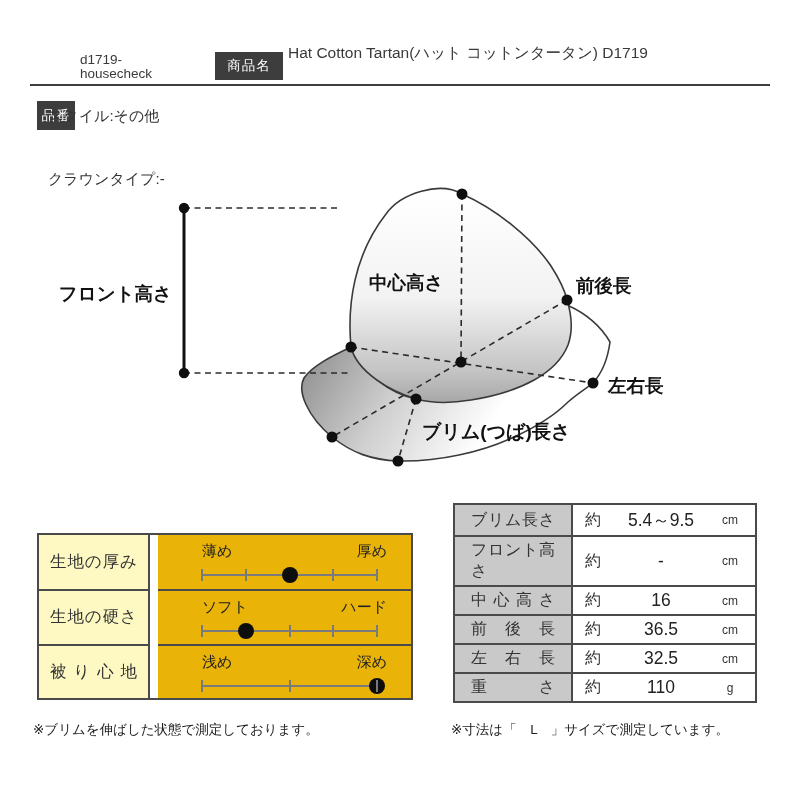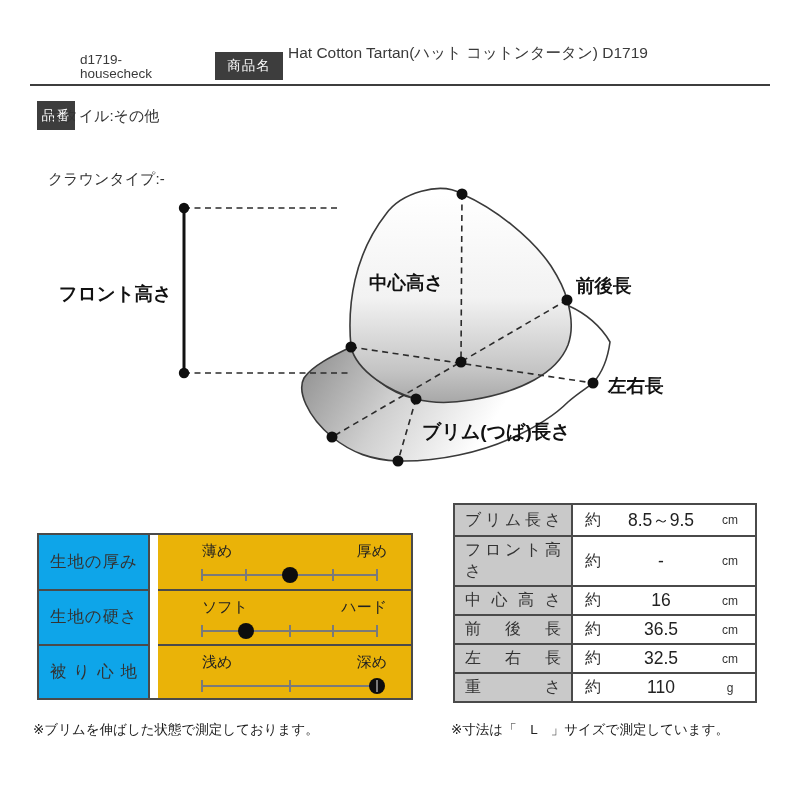--- a/index.html
+++ b/index.html
@@ -13,34 +13,34 @@
   .partno{font-size:13.5px;line-height:13.5px;color:#3a3a3a;}
   .prodname{font-size:15.5px;line-height:19px;color:#3a3a3a;}
   .hrule{background:#3d3d3d;height:2px;}
 
   .specline{font-size:15px;color:#333;}
 
   
   .ftable{left:37px;top:533px;width:376px;height:167px;border:2px solid #4a4a4a;
           display:grid;grid-template-columns:111px 1fr;grid-template-rows:1fr 1fr 1fr;box-sizing:border-box;}
   .fcell{box-sizing:border-box;}
-  .flabel{background:#0ea5e9;border-right:2px solid #4a4a4a;display:flex;align-items:center;padding:4px 11px;font-size:16.5px;}
+  .flabel{background:#fef9c3;border-right:2px solid #4a4a4a;display:flex;align-items:center;padding:4px 11px;font-size:16.5px;}
   .flabel span{flex:1;text-align:justify;text-align-last:justify;}
   .bt{border-top:2px solid #4a4a4a;}
   .fslider{position:relative;background:#eab308;margin-left:8px;}
   .smin{position:absolute;left:44px;top:7px;font-size:15px;color:#222;}
   .smax{position:absolute;right:24px;top:7px;font-size:15px;color:#222;}
   .strack{position:absolute;left:44px;right:34px;top:39px;height:2px;background:#7a7a7a;}
   .stick{position:absolute;width:2px;height:12px;top:-5px;background:#7a7a7a;}
   .sdot{position:absolute;width:16px;height:16px;border-radius:50%;background:#0d0d0d;top:-7px;transform:translateX(-50%);}
 
   
   .stable{left:453px;top:503px;width:304px;height:200px;border:2px solid #4a4a4a;
           display:grid;grid-template-columns:118px 1fr;box-sizing:border-box;}
-  .slabel{background:#c9c9c9;border-right:2px solid #4a4a4a;display:flex;align-items:center;padding:0 10px;font-size:16px;box-sizing:border-box;}
+  .slabel{background:#c9c9c9;border-right:2px solid #4a4a4a;display:flex;align-items:center;padding:0 16px;font-size:16px;box-sizing:border-box;}
   .slabel span{flex:1;text-align:justify;text-align-last:justify;}
   .svalue{display:flex;align-items:center;padding:0 6px 0 12px;box-sizing:border-box;background:#fff;}
   .approx{width:26px;font-size:16px;}
   .val{flex:1;text-align:center;font-size:17.5px;color:#222;}
   .unit{width:38px;text-align:center;font-size:12px;}
 
   .foot{font-size:13.5px;line-height:17px;color:#222;}
 
   svg text{font-family:"Liberation Sans","DejaVu Sans",sans-serif;font-weight:bold;fill:#111;}
 </style>
@@ -167,21 +167,21 @@
         </div>
     </div>
   </div>
 
   <div class="abs stable">
     <div class="slabel">
         <span>ブリム長さ</span>
       </div>
     <div class="svalue">
       <span class="approx">約</span>
-      <span class="val">8.5～9.5</span>
+      <span class="val">5.4～9.5</span>
       <span class="unit">cm</span>
     </div>
     <div class="slabel bt">
         <span>フロント高さ</span>
       </div>
     <div class="svalue bt">
       <span class="approx">約</span>
       <span class="val">-</span>
       <span class="unit">cm</span>
     </div>

